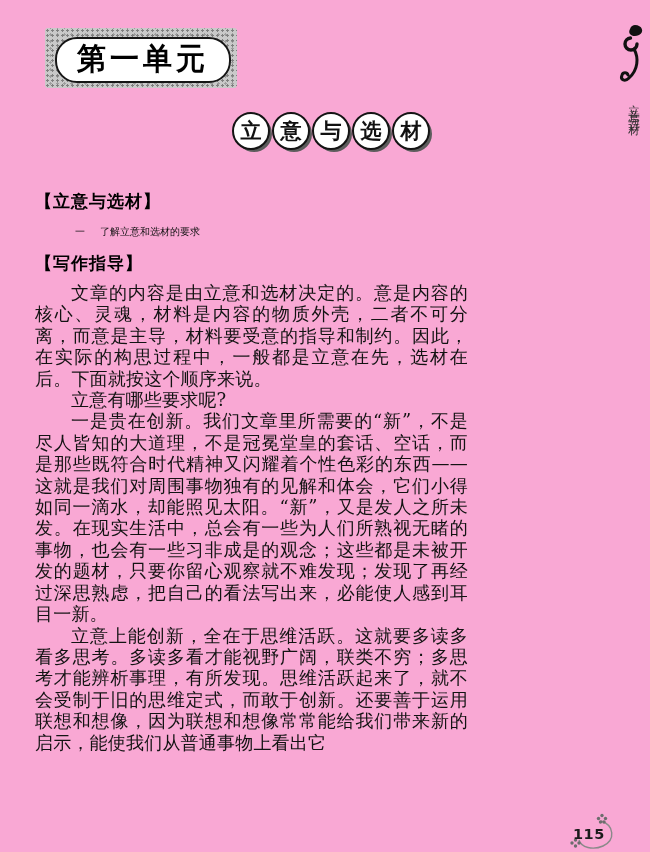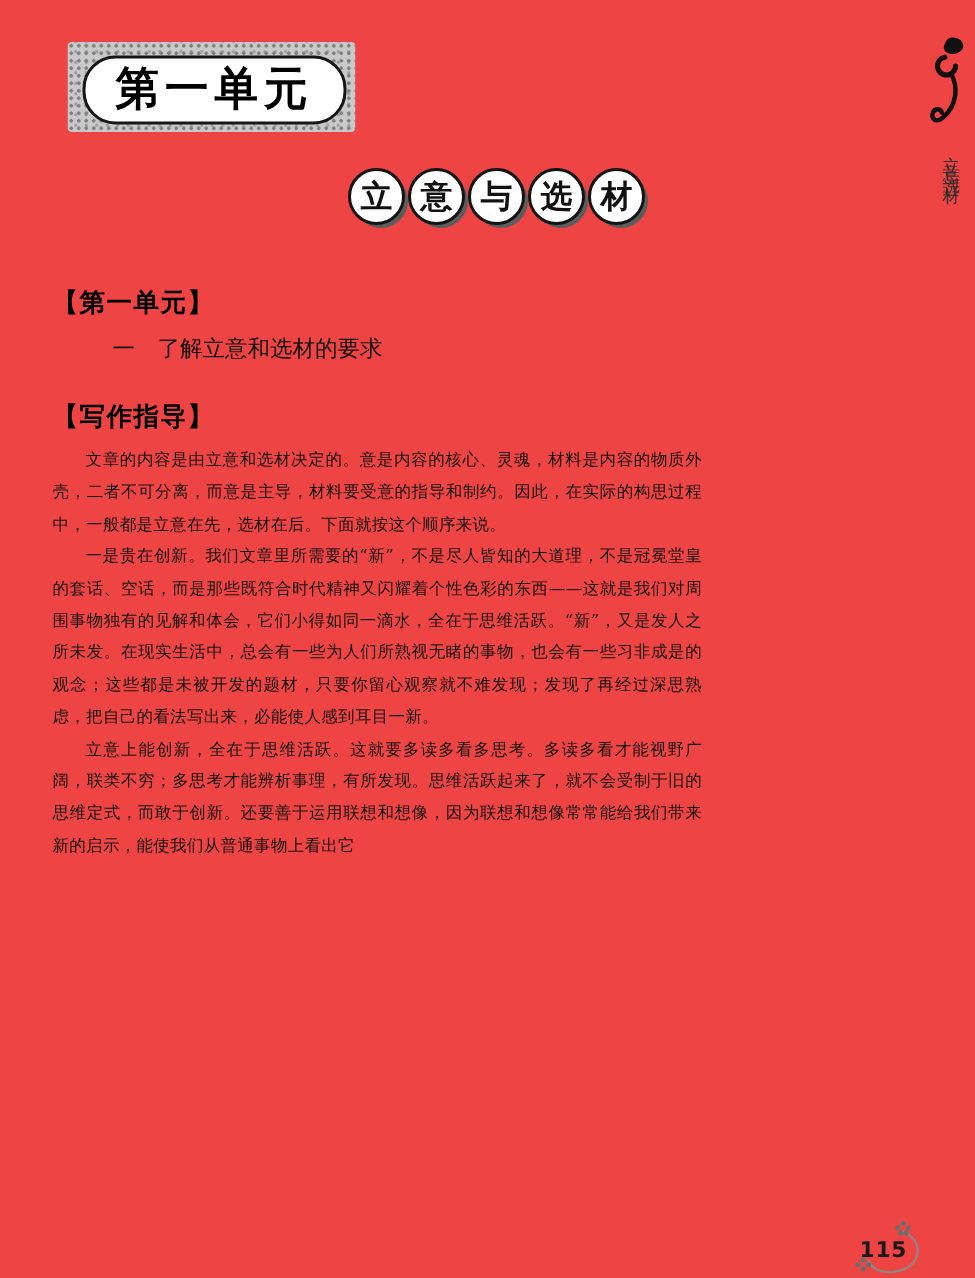--- a/index.html
+++ b/index.html
@@ -1,18 +1,18 @@
 <!DOCTYPE html>
 <html><head>
 <meta charset="utf-8">
 <style>
   html,body { margin:0; padding:0; background:#ffffff; }
   .page {
     position:relative; width:650px; height:852px; margin:0 auto;
-    background:#ef4444; overflow:hidden;
+    background:#f9a8d4; overflow:hidden;
     font-family:"DejaVu Serif","Liberation Serif",serif;
     color:#111;
   }
 
   
   .unit-box {
     position:absolute; left:45px; top:28px; width:192px; height:60px;
     box-sizing:border-box; padding:9px 10px;
     background-color:#c9c9c9;
     background-image:
@@ -55,29 +55,29 @@
     font-size:11.5px; letter-spacing:5px; color:#2e2e2e;
   }
 
   
   .content { position:absolute; left:35px; top:190px; width:433px; }
   .sec-label {
     font-family:"DejaVu Sans","Liberation Sans",sans-serif;
     font-weight:bold; font-size:17px; color:#000;
     margin:0 0 7px 0; letter-spacing:1px;
   }
-  .sec-label.second { margin-top:22px; }
+  .sec-label.second { margin-top:8px; }
   .focus-list { margin:0 0 0 0; }
   .focus-item {
-    padding-left:40px; font-size:15px; line-height:24px; color:#111;
+    padding-left:40px; font-size:10px; line-height:24px; color:#111;
     font-family:"DejaVu Serif","Liberation Serif",serif;
   }
   .focus-item .num { margin-right:15px; }
   .para, .subhead {
-    margin:0; font-size:11px; line-height:21.4px;
+    margin:0; font-size:18px; line-height:21.4px;
     text-indent:2em; color:#131313; letter-spacing:0.2px;
   }
   .para { text-align:justify; }
 
   
   .pageno-wrap { position:absolute; left:565px; top:812px; width:62px; height:40px;text-align:right; }
   .pageno-orn { position:absolute; left:0; top:0; }
   .pageno {
     position:absolute; left:8px; top:14px;
     font-family:"DejaVu Sans","Liberation Sans",sans-serif;
@@ -108,30 +108,31 @@
   <div class="circle-title">
     <span class="circle-char">立</span>
     <span class="circle-char">意</span>
     <span class="circle-char">与</span>
     <span class="circle-char">选</span>
     <span class="circle-char">材</span>
   </div>
 
   <div class="content">
 
-    <div class="sec-label">【第一单元】</div>
+    <div class="sec-label">【立意与选材】</div>
     <div class="focus-list">
       <div class="focus-item">
         <span class="num">一</span><span>了解立意和选材的要求</span>
       </div>
     </div>
 
     <div class="sec-label second">【写作指导】</div>
     <p class="para">文章的内容是由立意和选材决定的。意是内容的核心、灵魂，材料是内容的物质外壳，二者不可分离，而意是主导，材料要受意的指导和制约。因此，在实际的构思过程中，一般都是立意在先，选材在后。下面就按这个顺序来说。</p>
-    <p class="para">一是贵在创新。我们文章里所需要的“新”，不是尽人皆知的大道理，不是冠冕堂皇的套话、空话，而是那些既符合时代精神又闪耀着个性色彩的东西——这就是我们对周围事物独有的见解和体会，它们小得如同一滴水，全在于思维活跃。“新”，又是发人之所未发。在现实生活中，总会有一些为人们所熟视无睹的事物，也会有一些习非成是的观念；这些都是未被开发的题材，只要你留心观察就不难发现；发现了再经过深思熟虑，把自己的看法写出来，必能使人感到耳目一新。</p>
+    <p class="subhead">立意有哪些要求呢?</p>
+    <p class="para">一是贵在创新。我们文章里所需要的“新”，不是尽人皆知的大道理，不是冠冕堂皇的套话、空话，而是那些既符合时代精神又闪耀着个性色彩的东西——这就是我们对周围事物独有的见解和体会，它们小得如同一滴水，却能照见太阳。“新”，又是发人之所未发。在现实生活中，总会有一些为人们所熟视无睹的事物，也会有一些习非成是的观念；这些都是未被开发的题材，只要你留心观察就不难发现；发现了再经过深思熟虑，把自己的看法写出来，必能使人感到耳目一新。</p>
     <p class="para">立意上能创新，全在于思维活跃。这就要多读多看多思考。多读多看才能视野广阔，联类不穷；多思考才能辨析事理，有所发现。思维活跃起来了，就不会受制于旧的思维定式，而敢于创新。还要善于运用联想和想像，因为联想和想像常常能给我们带来新的启示，能使我们从普通事物上看出它</p>
   </div>
 
   <div class="pageno-wrap">
     <div class="pageno-orn">
       <svg width="62" height="40" viewBox="0 0 62 40">
         <path d="M36 9 C49 13 51 28 38 34 C28 38.5 16 35.5 14 28" stroke="#8a8a8a" stroke-width="1.4" fill="none"></path>
         <g fill="#6d6d6d">
           <circle cx="37" cy="3.5" r="1.7"></circle>
             <circle cx="33.5" cy="6.5" r="1.7"></circle>

